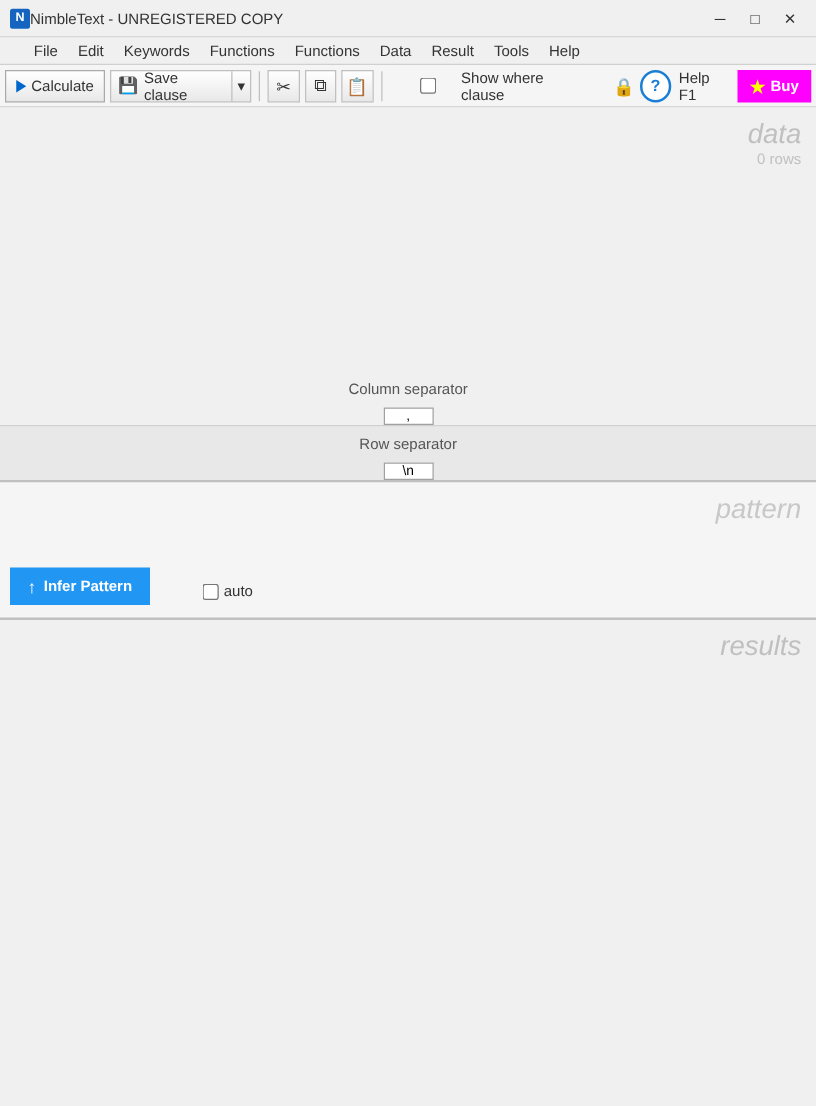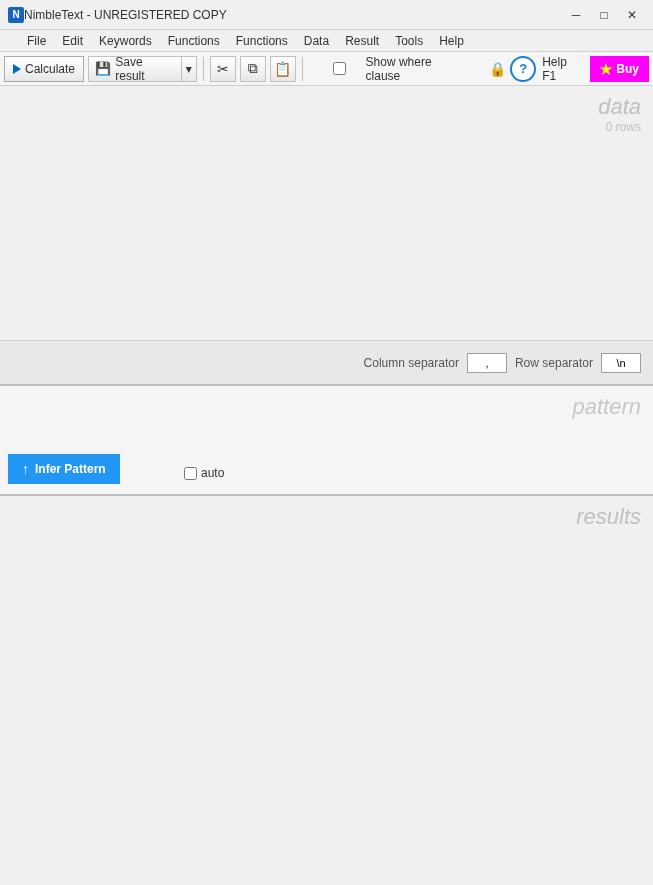--- a/index.html
+++ b/index.html
@@ -184,20 +184,21 @@
       bottom: 0;
       left: 0; right: 0;
       height: 44px;
       background: #e8e8e8;
       border-top: 1px solid #d0d0d0;
       display: flex;
       align-items: center;
       justify-content: flex-end;
       padding: 0 12px;
       gap: 8px;
+      flex-direction: column;
     }
     .sep-label { font-size: 12px; color: #555; }
     .sep-input {
       width: 40px; height: 20px;
       border: 1px solid #a0a0a0;
       background: white;
       font-size: 11px;
       text-align: center;
       padding: 0 2px;
     }
@@ -228,21 +229,21 @@
       color: white;
       font-size: 12px;
       font-weight: bold;
       cursor: pointer;
       display: flex; align-items: center; gap: 6px;
     }
     .up-arrow { font-size: 14px; }
     #auto-checkbox-area {
       position: absolute;
       bottom: 14px;
-      left: 184px;
+      left: 162px;
       display: flex; align-items: center; gap: 4px;
     }
     #auto-check { width: 13px; height: 13px; cursor: pointer; }
     #auto-label { font-size: 12px; color: #333; }
 
     
     #results-section {
       background: #f0f0f0;
       flex: 1;
       position: relative;
@@ -293,21 +294,21 @@
 
 <div id="toolbar">
   <button class="toolbar-btn" id="calculate-btn">
     <span class="play-icon"></span>
     <span>Calculate</span>
   </button>
 
   <div id="save-result-btn">
     <div id="save-result-main">
       <span class="floppy-icon">💾</span>
-      <span>Save result</span>
+      <span>Save clause</span>
     </div>
     <div id="save-result-arrow">▾</div>
   </div>
 
   <div class="toolbar-separator"></div>
 
   <div class="icon-btn" title="Cut">✂</div>
   <div class="icon-btn" title="Copy">⧉</div>
   <div class="icon-btn" title="Paste">📋</div>
 

